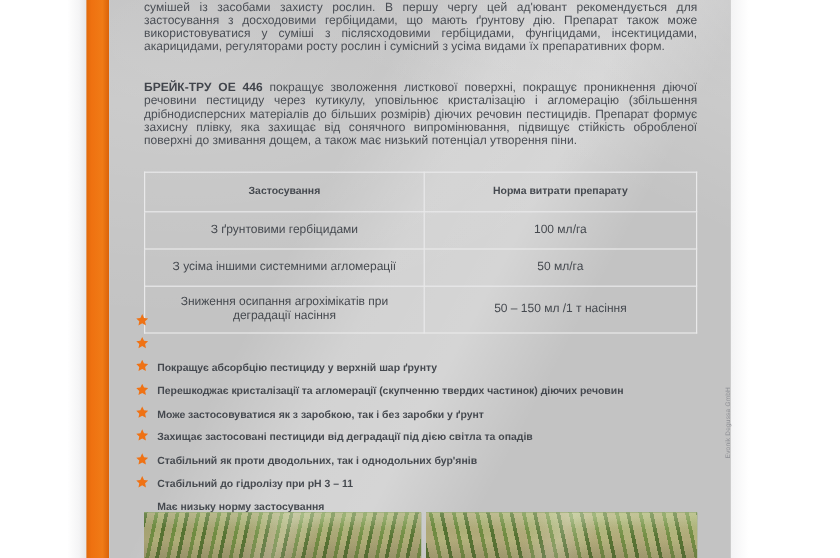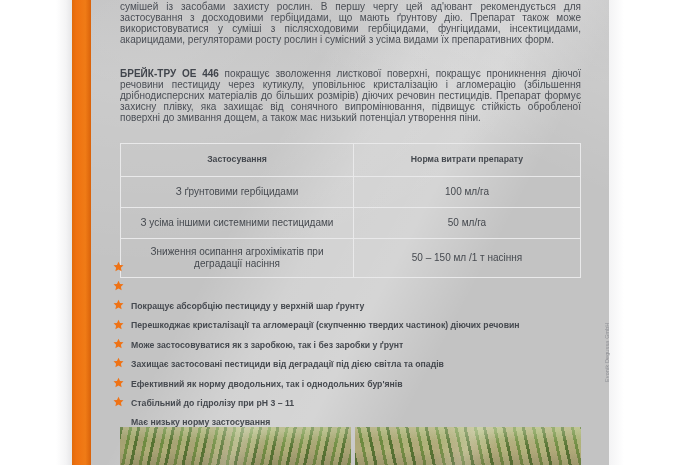--- a/index.html
+++ b/index.html
@@ -270,21 +270,21 @@
             <th>Застосування</th>
             <th>Норма витрати препарату</th>
           </tr>
         </thead>
         <tbody>
           <tr>
             <td>З ґрунтовими гербіцидами</td>
             <td>100 мл/га</td>
           </tr>
           <tr>
-            <td>З усіма іншими системними пестицидами</td>
+            <td>З усіма іншими системними агломерації</td>
             <td>50 мл/га</td>
           </tr>
           <tr class="tall">
             <td>Зниження осипання агрохімікатів при деградації насіння</td>
             <td>50 – 150 мл /1 т насіння</td>
           </tr>
         </tbody>
       </table>
 
       <ul class="benefits">
@@ -309,21 +309,21 @@
         <li class="benefit">
           <svg class="star-icon" viewBox="0 0 24 24" fill="currentColor">
               <polygon points="12,1.6 15.3,8.6 22.8,9.5 17.3,14.7 18.8,22.2 12,18.4 5.2,22.2 6.7,14.7 1.2,9.5 8.7,8.6"></polygon>
             </svg>
           <span class="benefit-text">Захищає застосовані пестициди від деградації під дією світла та опадів</span>
         </li>
         <li class="benefit">
           <svg class="star-icon" viewBox="0 0 24 24" fill="currentColor">
               <polygon points="12,1.6 15.3,8.6 22.8,9.5 17.3,14.7 18.8,22.2 12,18.4 5.2,22.2 6.7,14.7 1.2,9.5 8.7,8.6"></polygon>
             </svg>
-          <span class="benefit-text">Ефективний як норму дводольних, так і однодольних бур'янів</span>
+          <span class="benefit-text">Стабільний як проти дводольних, так і однодольних бур'янів</span>
         </li>
         <li class="benefit">
           <svg class="star-icon" viewBox="0 0 24 24" fill="currentColor">
               <polygon points="12,1.6 15.3,8.6 22.8,9.5 17.3,14.7 18.8,22.2 12,18.4 5.2,22.2 6.7,14.7 1.2,9.5 8.7,8.6"></polygon>
             </svg>
           <span class="benefit-text">Стабільний до гідролізу при pH  3 – 11</span>
         </li>
         <li class="benefit">
           <svg class="star-icon" viewBox="0 0 24 24" fill="currentColor">
               <polygon points="12,1.6 15.3,8.6 22.8,9.5 17.3,14.7 18.8,22.2 12,18.4 5.2,22.2 6.7,14.7 1.2,9.5 8.7,8.6"></polygon>

